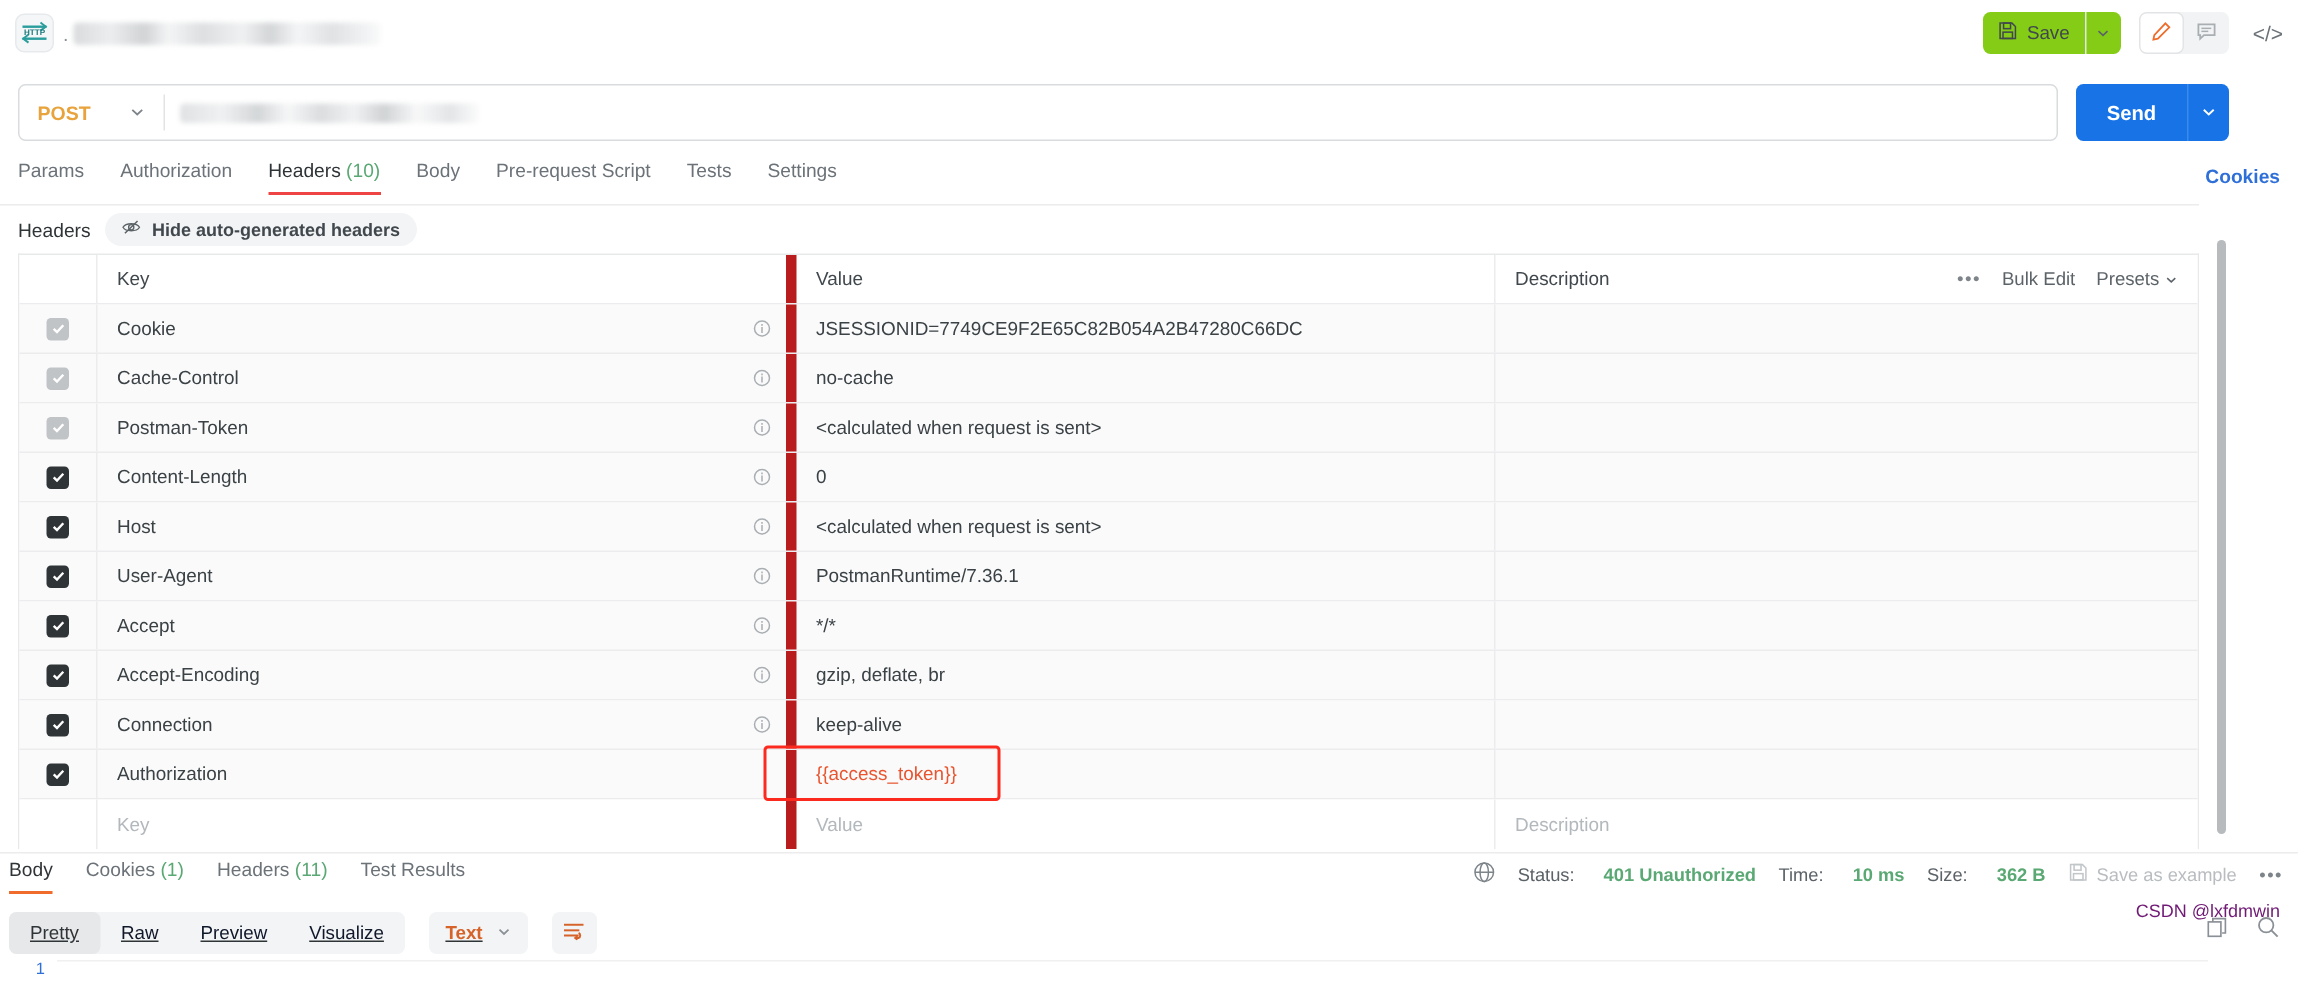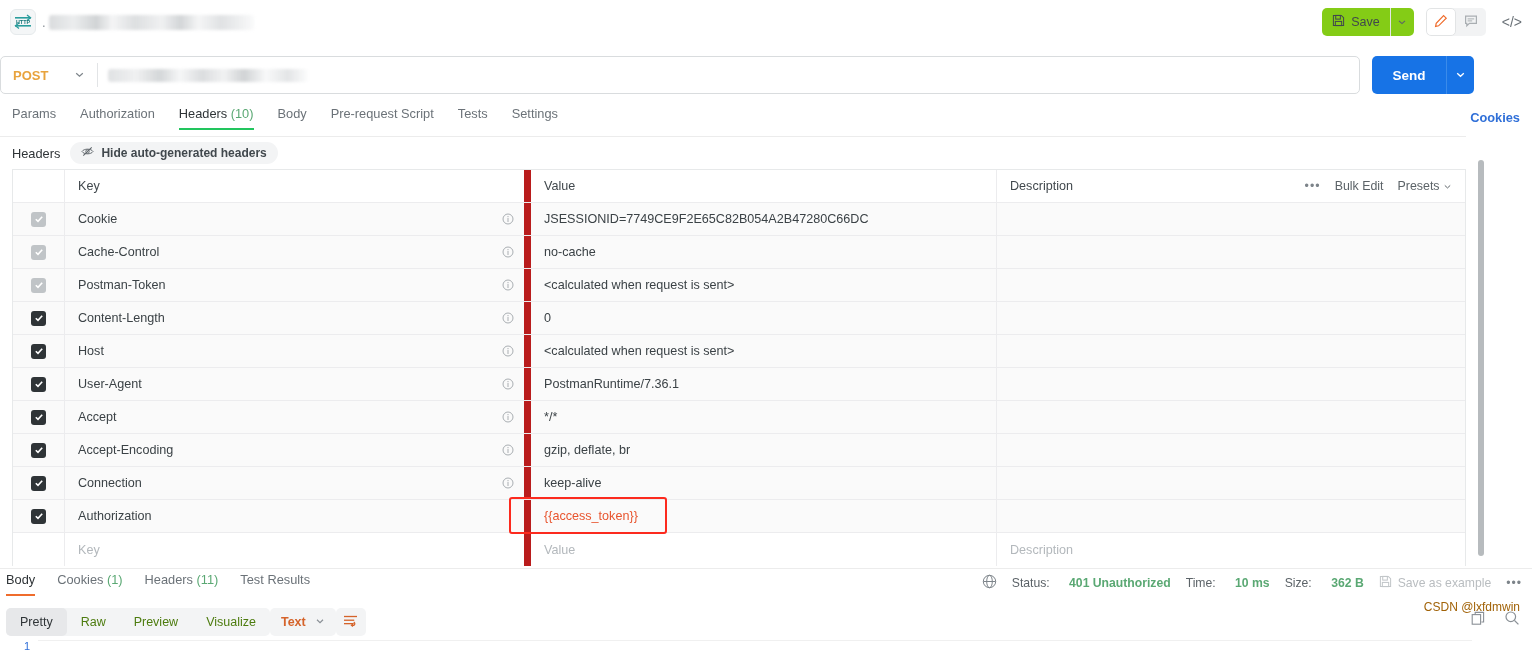--- a/index.html
+++ b/index.html
@@ -56,21 +56,21 @@
   .icon-cell {
     width: 30px; height: 28px; display: flex; align-items: center; justify-content: center;
     cursor: pointer;
   }
   .icon-cell.active { background: #ffffff; border: 1px solid #e2e4e5; border-radius: 5px; }
   .code-icon { margin-left: 16px; color: #6b7278; font-size: 14px; cursor: pointer; }
 
   
   .urlrow { position: absolute; left: 0; top: 52px; width: 1532px; height: 46px; display:flex; align-items:center; }
   .url-box {
-    width: 1360px; height: 38px; border: 1px solid #d9dcde;
+    margin-left: 12px; width: 1360px; height: 38px; border: 1px solid #d9dcde;
     border-radius: 5px; display: flex; align-items: center; background: #fff;
   }
   .method {
     display: flex; align-items: center; gap: 26px; padding: 0 12px; height: 36px;
     font-size: 13px; font-weight: bold; color: #e8a33d; cursor: pointer;
   }
   .method .caret { color: #7d848a; font-weight: normal; }
   .url-sep { width: 1px; height: 24px; background: #e2e4e6; }
   .blur-url {
     margin-left: 10px; height: 13px; width: 200px; border-radius: 3px;
@@ -93,21 +93,21 @@
     width: 28px; height: 38px; display: flex; align-items: center; justify-content: center;
     color: #fff; border-left: 1px solid #3b8bea; cursor: pointer;
   }
 
   
   .reqtabs {
     position: absolute; left: 0; top: 106px; width: 1430px; height: 27px;
     display: flex; align-items: flex-start; gap: 24px; padding-left: 12px;
   }
   .rtab { font-size: 12.8px; color: #6b7278; cursor: pointer; padding-bottom: 7px; }
-  .rtab.active { color: #2f3437; border-bottom: 2px solid #22c55e; }
+  .rtab.active { color: #2f3437; border-bottom: 2px solid #ef4444; }
   .rtab .count { color: #5aa873; }
   .cookies-link {
     position: absolute; right: 12px; top: 110px; font-size: 12.8px;
     color: #2f6fd8; font-weight: bold; cursor: pointer;
   }
   .topdivider { position:absolute; left:0; top:136px; width:1466px; height:1px; background:#ececec; }
 
   
   .subbar {
     position: absolute; left: 12px; top: 142px; display: flex; align-items: center; gap: 10px;
@@ -183,42 +183,42 @@
   .restab .count { color: #5aa873; }
 
   .status {
     position: absolute; right: 10px; top: 574px; display: flex; align-items: center; gap: 15px;
     font-size: 12.2px; color: #5c6368;
   }
   .status .val { color: #5aa873; font-weight: bold; margin-left: 16px; }
   .saveex { display: flex; align-items: center; gap: 6px; color: #b9bdc0; cursor: pointer; }
   .dots3 { color: #7d848a; letter-spacing: 1px; cursor: pointer; }
 
-  .viewbar { position: absolute; left: 6px; top: 608px; display: flex; align-items: center; gap: 0; }
+  .viewbar { position: absolute; left: 6px; top: 608px; display: flex; align-items: center; gap: 16px; text-decoration: underline; }
   .seg { display: flex; align-items: center; background: #f3f4f5; border-radius: 5px; height: 28px; }
   .segbtn {
     height: 28px; padding: 0 14px; display: flex; align-items: center;
-    font-size: 12.5px; color: #4d7c0f; cursor: pointer; border-radius: 5px;
+    font-size: 12.5px; color: #0f172a; cursor: pointer; border-radius: 5px;
   }
   .segbtn.active { background: #e7e8ea; color: #2f3437; }
   .textsel {
     display: flex; align-items: center; gap: 9px; background: #f3f4f5; border-radius: 5px;
     height: 28px; padding: 0 11px; font-size: 12.5px; color: #d5632a; font-weight: bold; cursor: pointer;
   }
   .wrapbtn {
     width: 30px; height: 28px; background: #f3f4f5; border-radius: 5px;
     display: flex; align-items: center; justify-content: center; cursor: pointer;
   }
   .rightsmall {
     position: absolute; right: 12px; top: 610px; display: flex; align-items: center; gap: 18px;
     color: #8a9096;
   }
   .rightsmall span { cursor: pointer; display: flex; }
   .watermark {
-    position: absolute; right: 12px; top: 600px; font-size: 12px; color: #a16207;
+    position: absolute; right: 12px; top: 600px; font-size: 12px; color: #701a75;
   }
   .editor { position: absolute; left: 0; top: 640px; width: 1532px; height: 14px; display: flex; }
   .gutter { width: 38px; text-align: right; padding-right: 8px; font-size: 11px; color: #2f6fd8; }
   .codearea { flex: 1; background: #ffffff; border-top: 1px solid #f0f0f0; margin-right: 60px; }
 </style>
 </head>
 <body>
 
 <div class="app">
 

